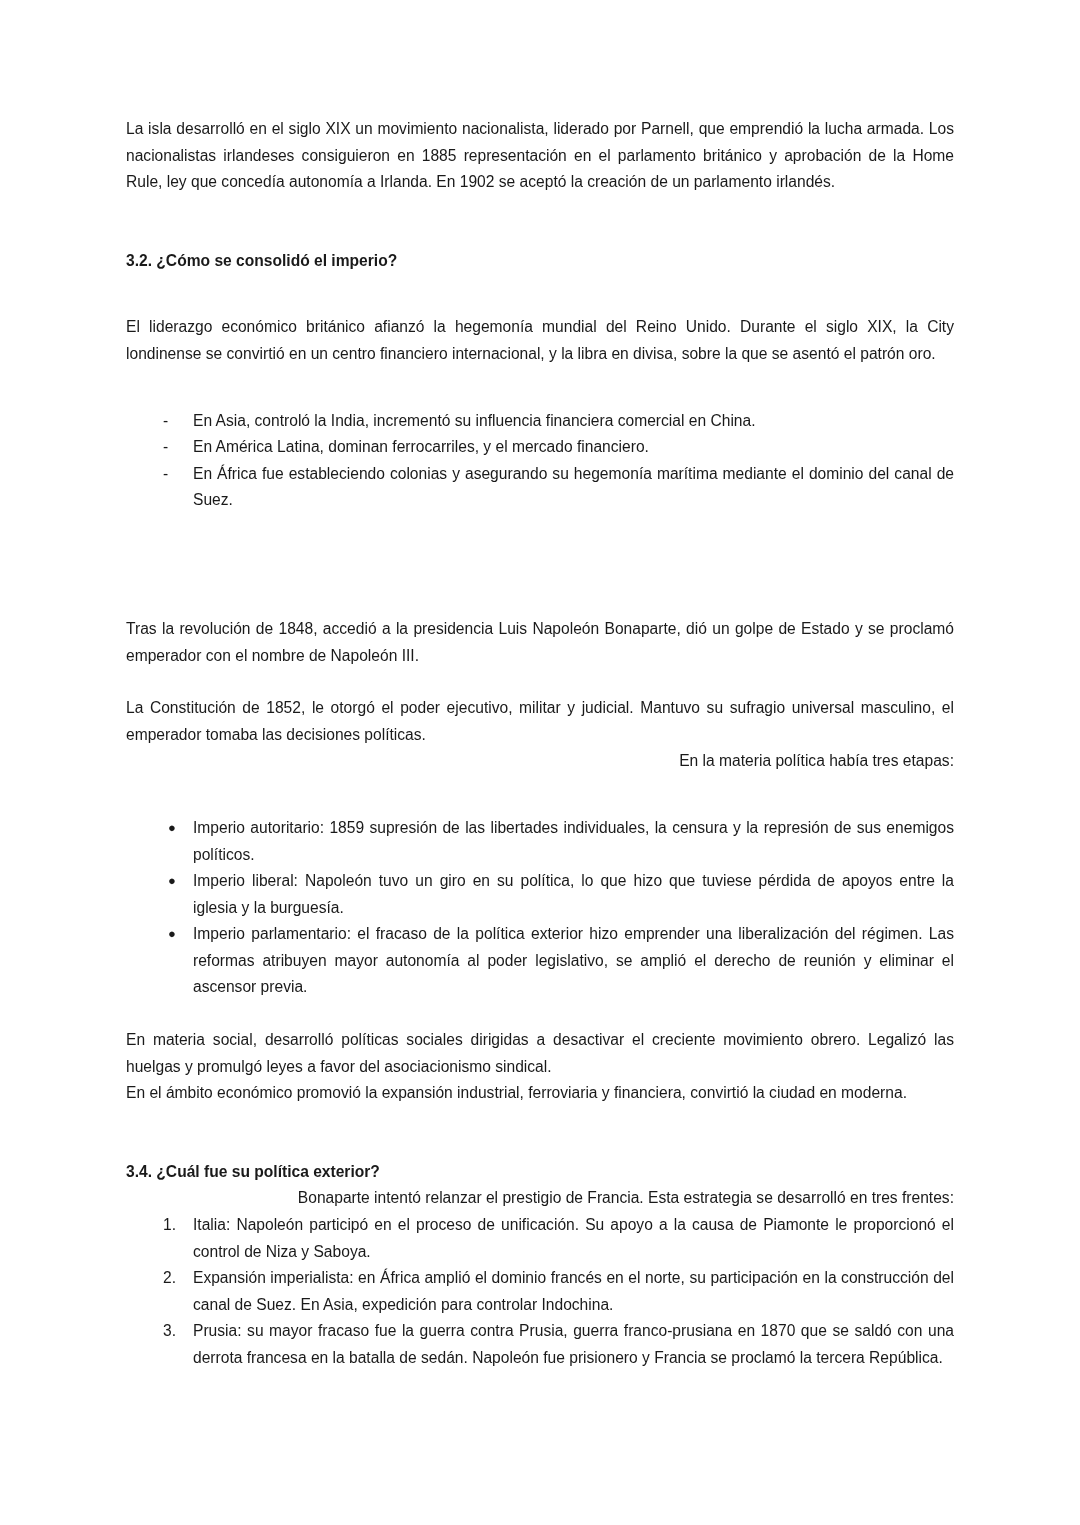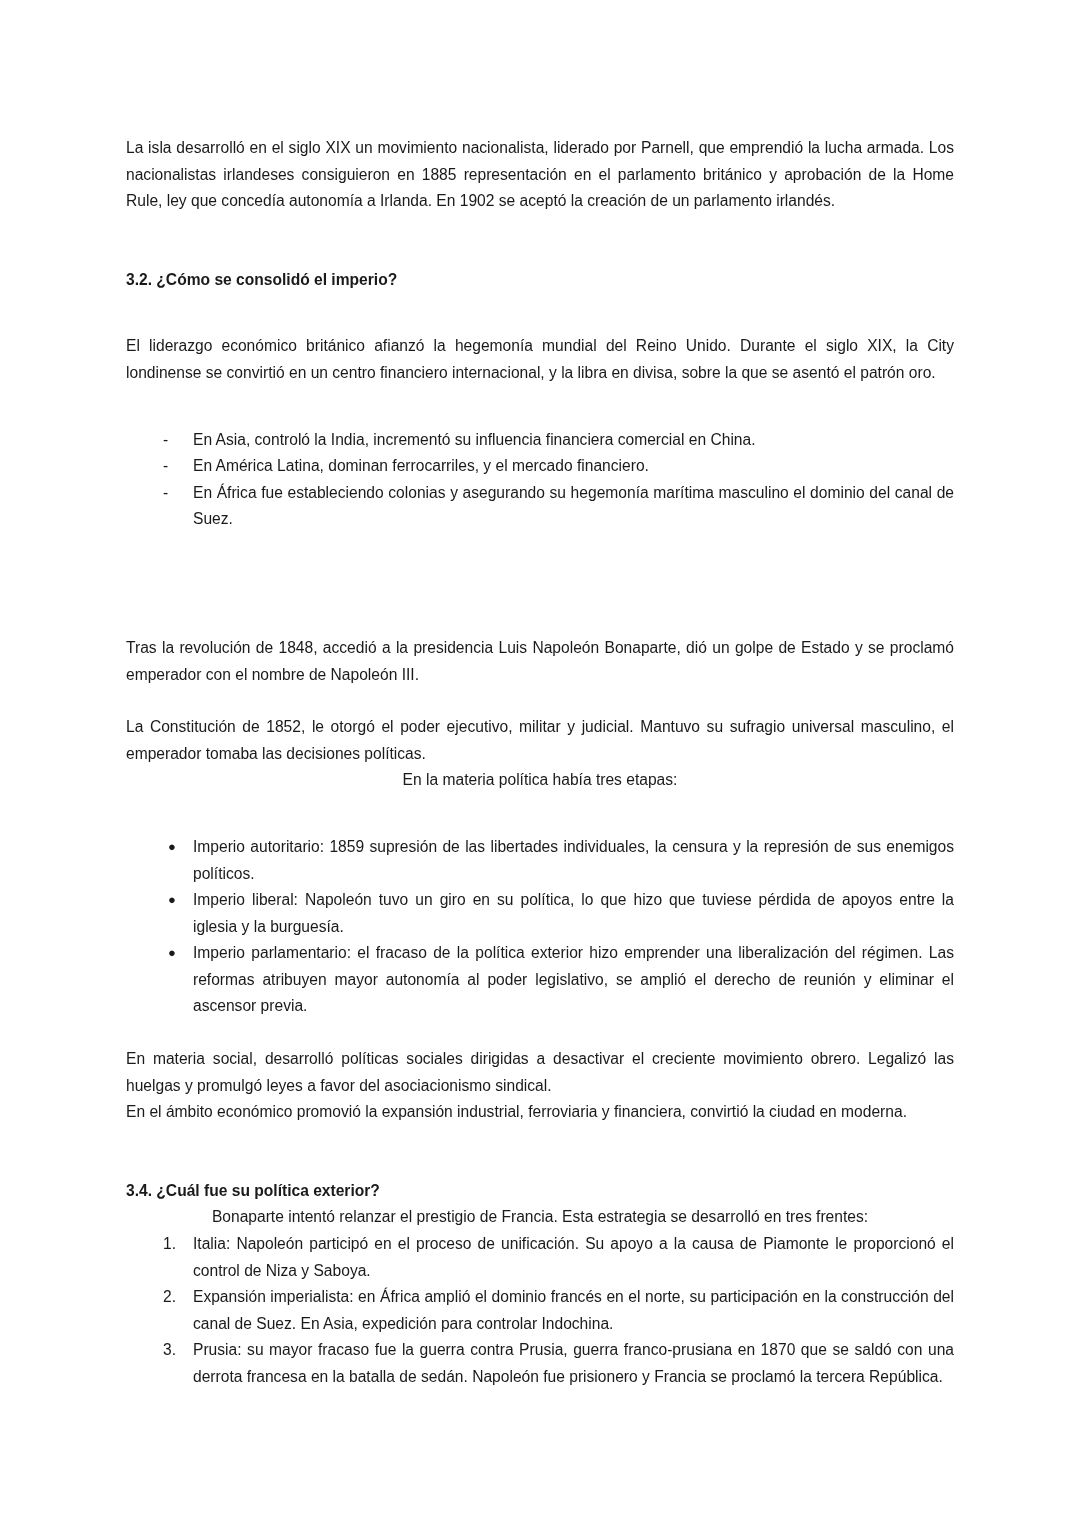--- a/index.html
+++ b/index.html
@@ -13,34 +13,34 @@
     height: 1525px;
     background: #ffffff;
     margin: 0 auto;
     overflow: hidden;
     font-family: "Liberation Sans", sans-serif;
     color: #1a1a1a;
   }
   .content {
     position: absolute;
     left: 126px;
-    top: 135px;
+    top: 116px;
     width: 828px;
   }
   p.para {
     margin: 0;
     font-size: 15.6px;
     line-height: 26.6px;
     text-align: justify;
     text-justify: inter-word;
     color: #1a1a1a;
     hyphens: none;
   }
   p.para.nojust {
-    text-align: center;
+    text-align: right;
   }
   .heading {
     margin: 0;
     font-size: 15.6px;
     line-height: 26.6px;
     text-align: left;
     color: #1a1a1a;
     font-weight: bold;
   }
   .sp-sm { height: 26px; }
@@ -111,21 +111,21 @@
       <li>
         <span class="marker">-</span>
         <span class="li-text">En Asia, controló la India, incrementó su influencia financiera comercial en China.</span>
       </li>
       <li>
         <span class="marker">-</span>
         <span class="li-text">En América Latina, dominan ferrocarriles, y el mercado financiero.</span>
       </li>
       <li class="justify">
         <span class="marker">-</span>
-        <span class="li-text">En África fue estableciendo colonias y asegurando su hegemonía marítima masculino el dominio del canal de Suez.</span>
+        <span class="li-text">En África fue estableciendo colonias y asegurando su hegemonía marítima mediante el dominio del canal de Suez.</span>
       </li>
     </ul>
 
     <div class="sp-xl"></div>
 
 
     <div class="sp-md"></div>
 
     <p class="para">Tras la revolución de 1848, accedió a la presidencia Luis Napoleón Bonaparte, dió un golpe de Estado y se proclamó emperador con el nombre de Napoleón III.</p>
 

